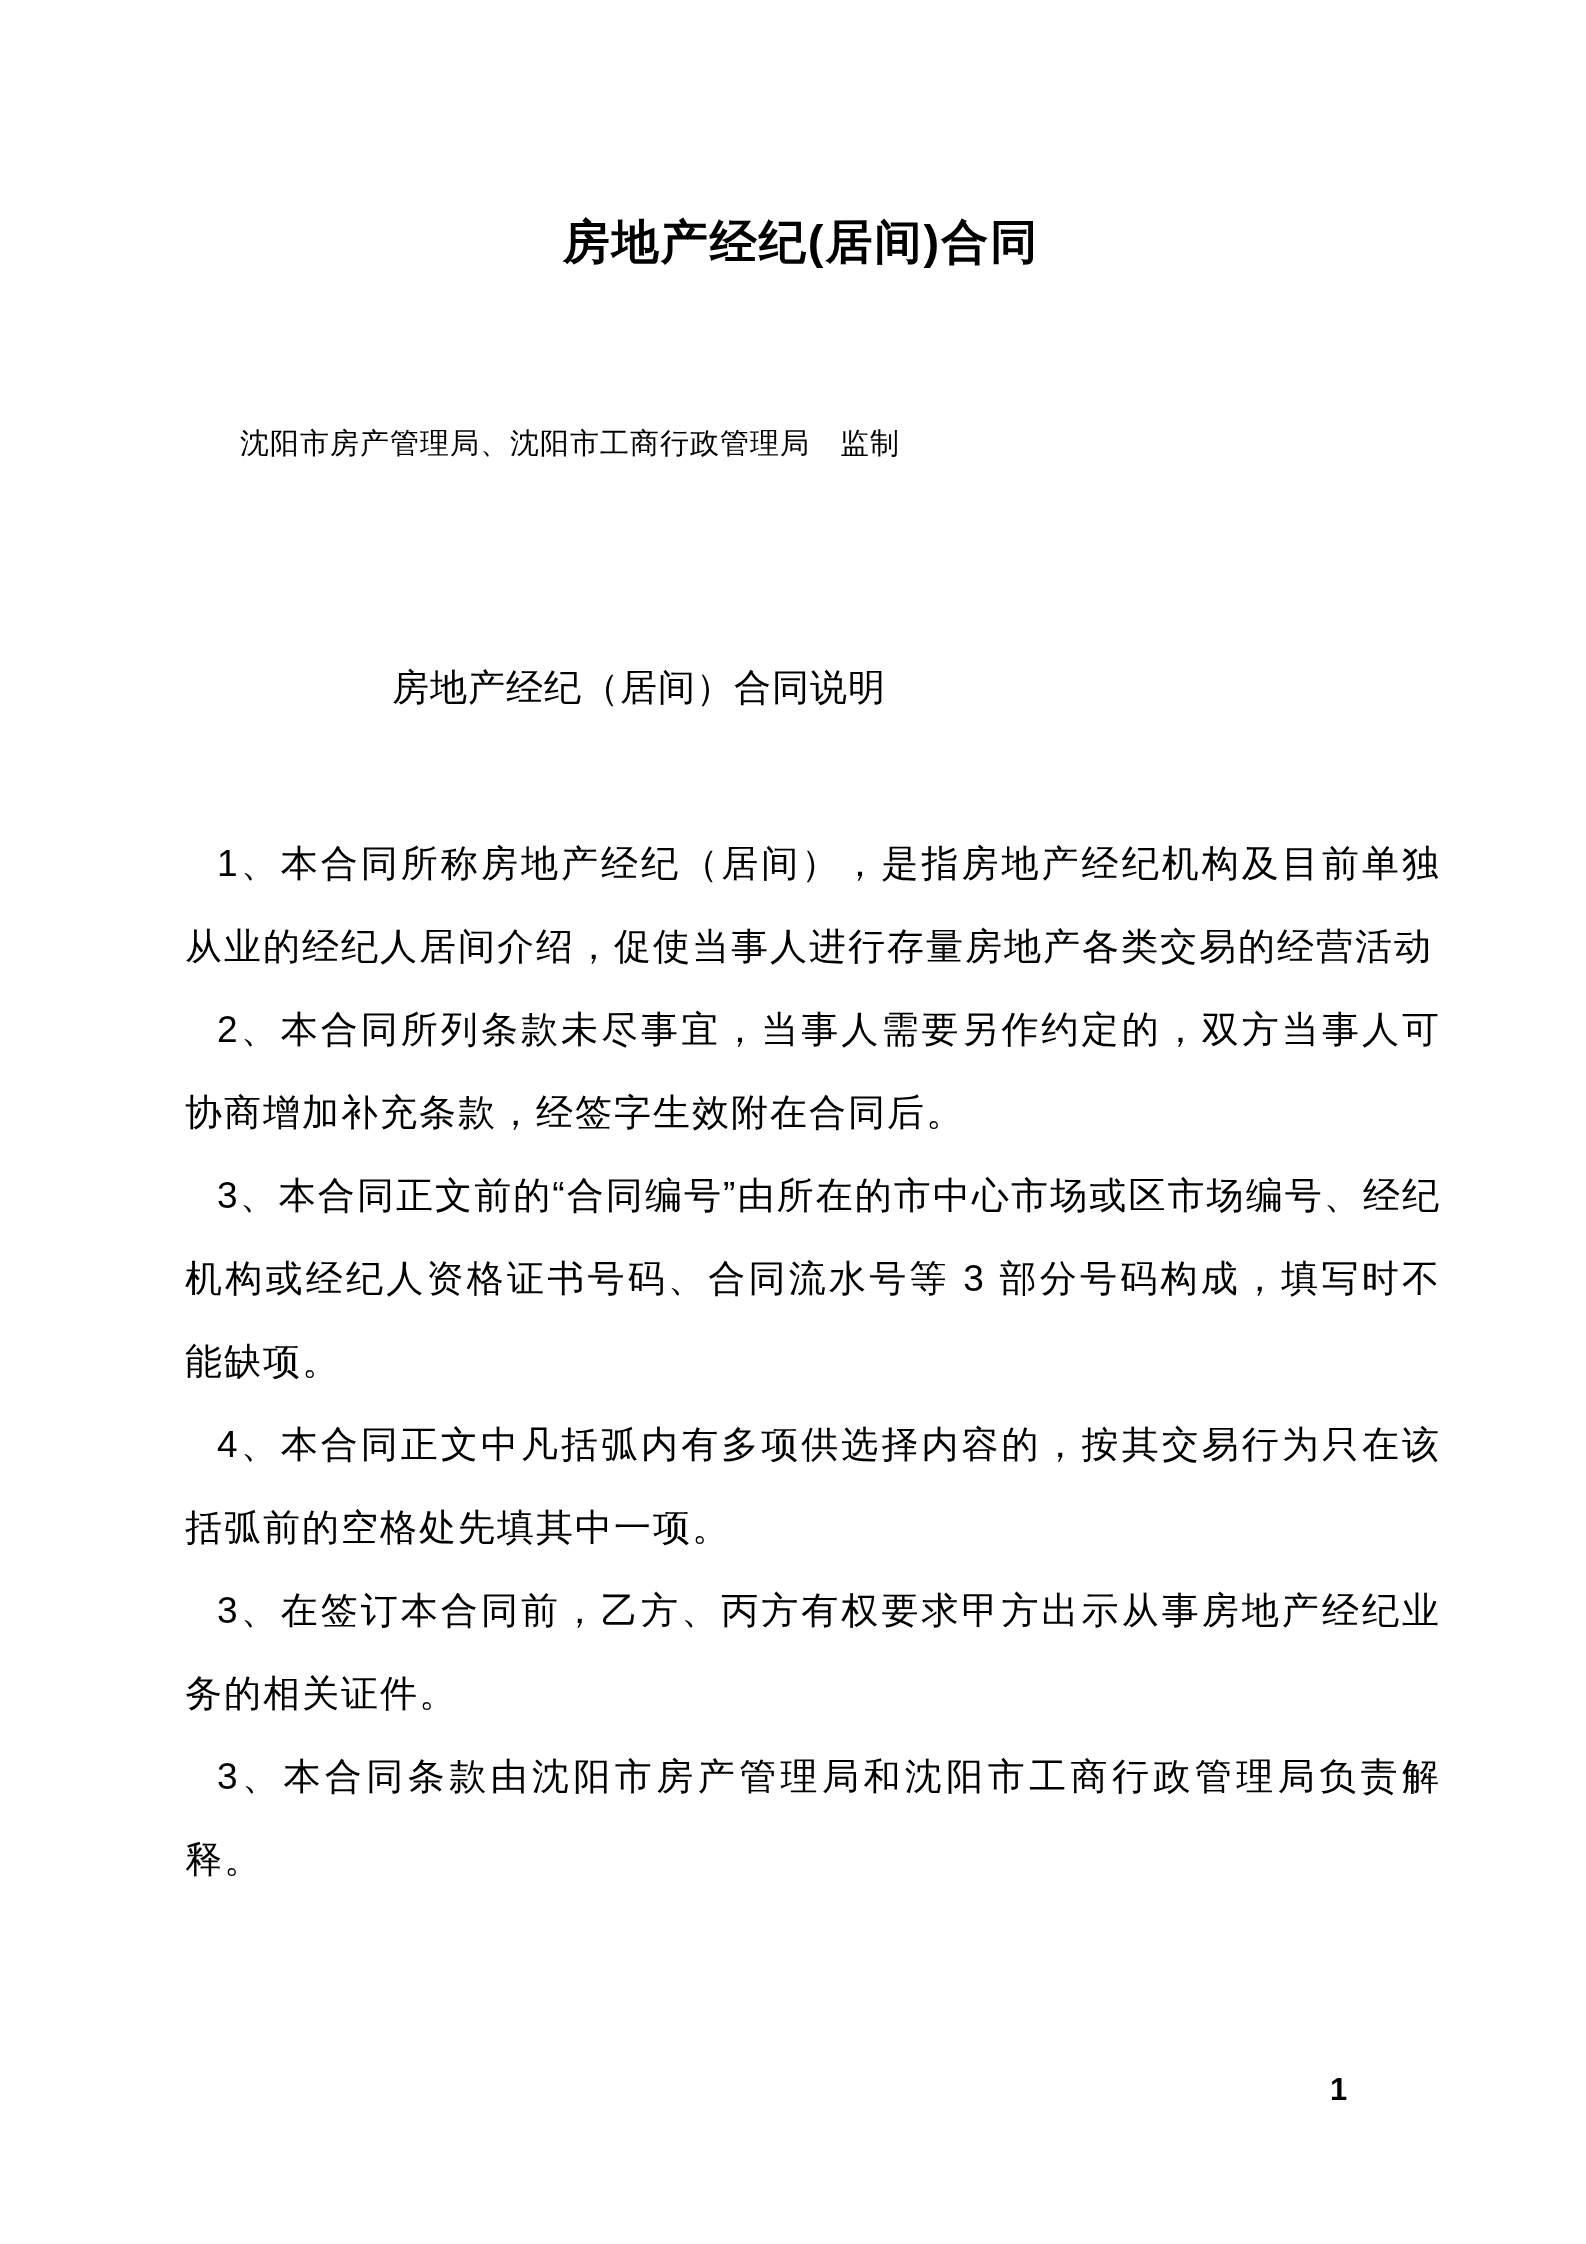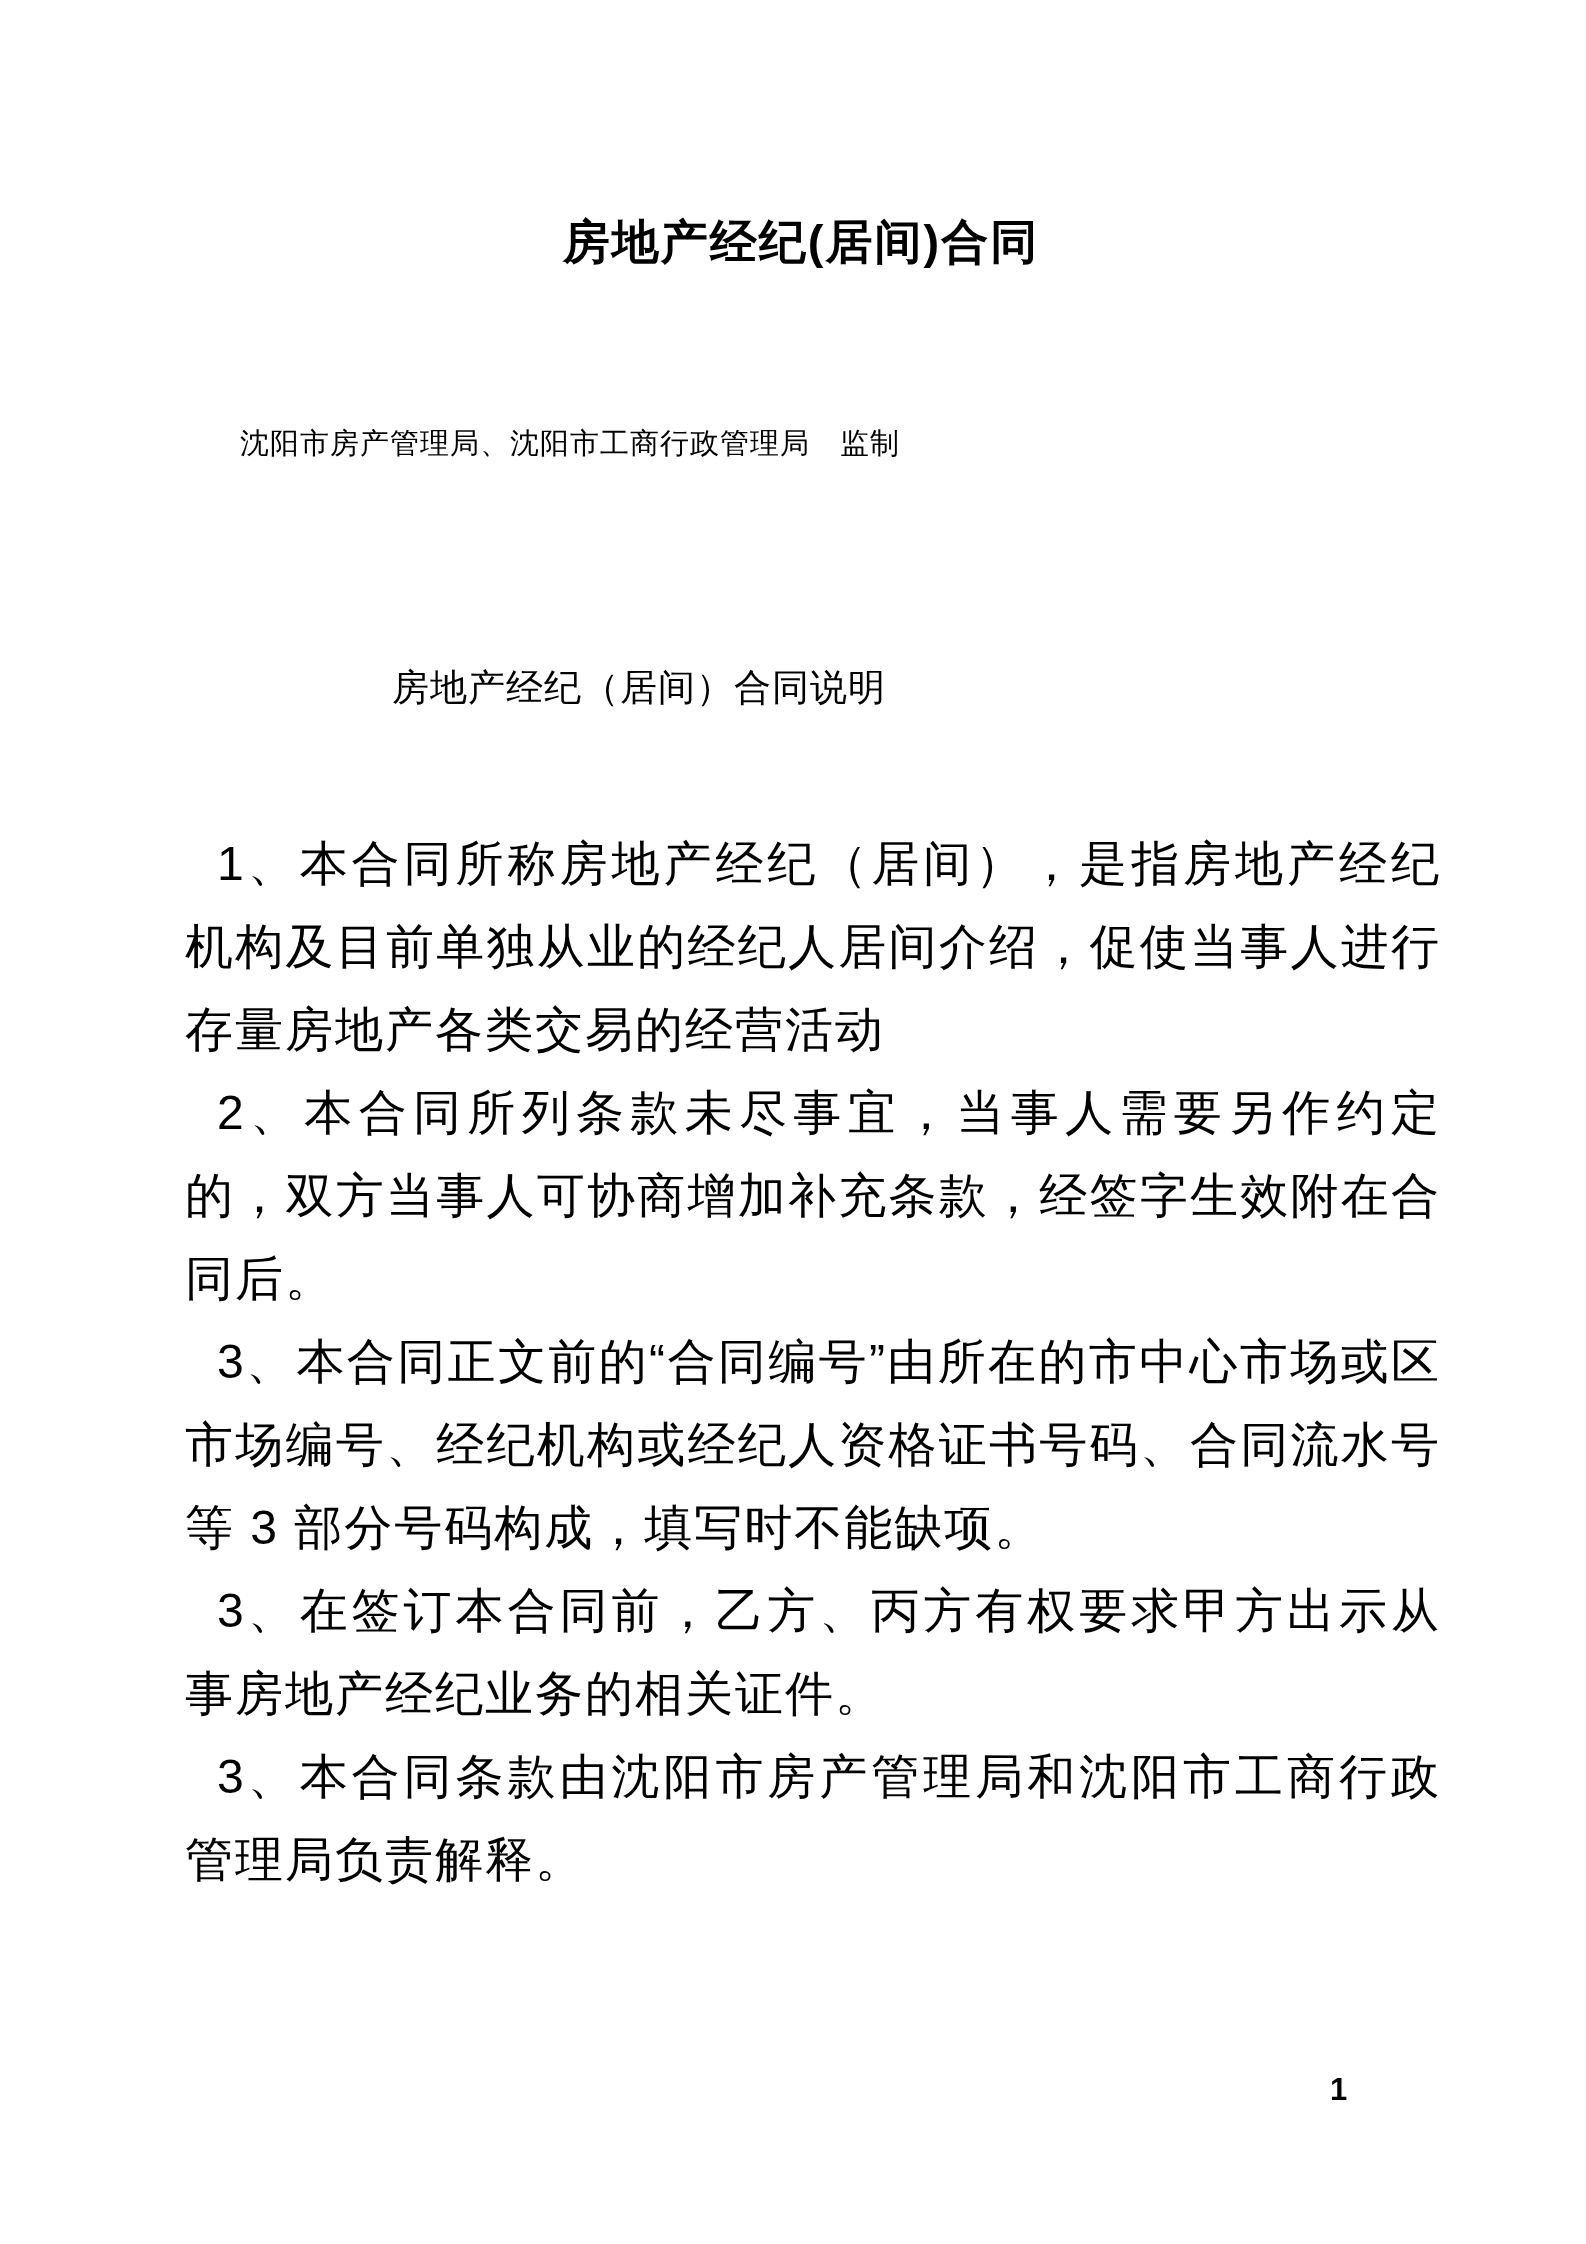--- a/index.html
+++ b/index.html
@@ -42,21 +42,21 @@
     left: 392px;
     font-size: 37px;
     font-weight: normal;
     letter-spacing: 1px;
   }
   .doc-body {
     position: absolute;
     top: 822px;
     left: 185px;
     width: 1256px;
-    font-size: 48px;
+    font-size: 37px;
     line-height: 83px;
     letter-spacing: 2px;
     text-align: justify;
     text-justify: inter-character;
   }
   .doc-body p {
     margin: 0;
     padding: 0;
     text-indent: 32px;
   }
@@ -76,19 +76,20 @@
   <h1 class="doc-title">房地产经纪(居间)合同</h1>
 
   <div class="doc-subtitle">沈阳市房产管理局、沈阳市工商行政管理局　监制</div>
 
   <div class="section-heading">房地产经纪（居间）合同说明</div>
 
   <div class="doc-body">
     <p>1、本合同所称房地产经纪（居间），是指房地产经纪机构及目前单独从业的经纪人居间介绍，促使当事人进行存量房地产各类交易的经营活动</p>
     <p>2、本合同所列条款未尽事宜，当事人需要另作约定的，双方当事人可协商增加补充条款，经签字生效附在合同后。</p>
     <p>3、本合同正文前的“合同编号”由所在的市中心市场或区市场编号、经纪机构或经纪人资格证书号码、合同流水号等 3 部分号码构成，填写时不能缺项。</p>
+    <p>4、本合同正文中凡括弧内有多项供选择内容的，按其交易行为只在该括弧前的空格处先填其中一项。</p>
     <p>3、在签订本合同前，乙方、丙方有权要求甲方出示从事房地产经纪业务的相关证件。</p>
     <p>3、本合同条款由沈阳市房产管理局和沈阳市工商行政管理局负责解释。</p>
   </div>
 
   <div class="page-number">1</div>
 
 </div>
 
 </body></html>

